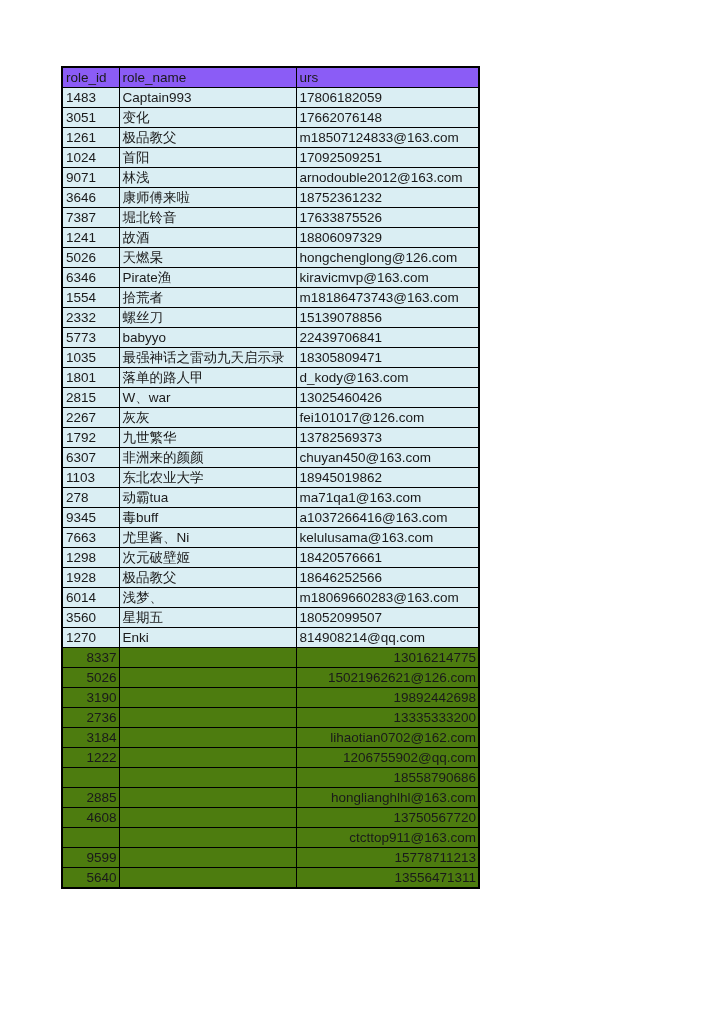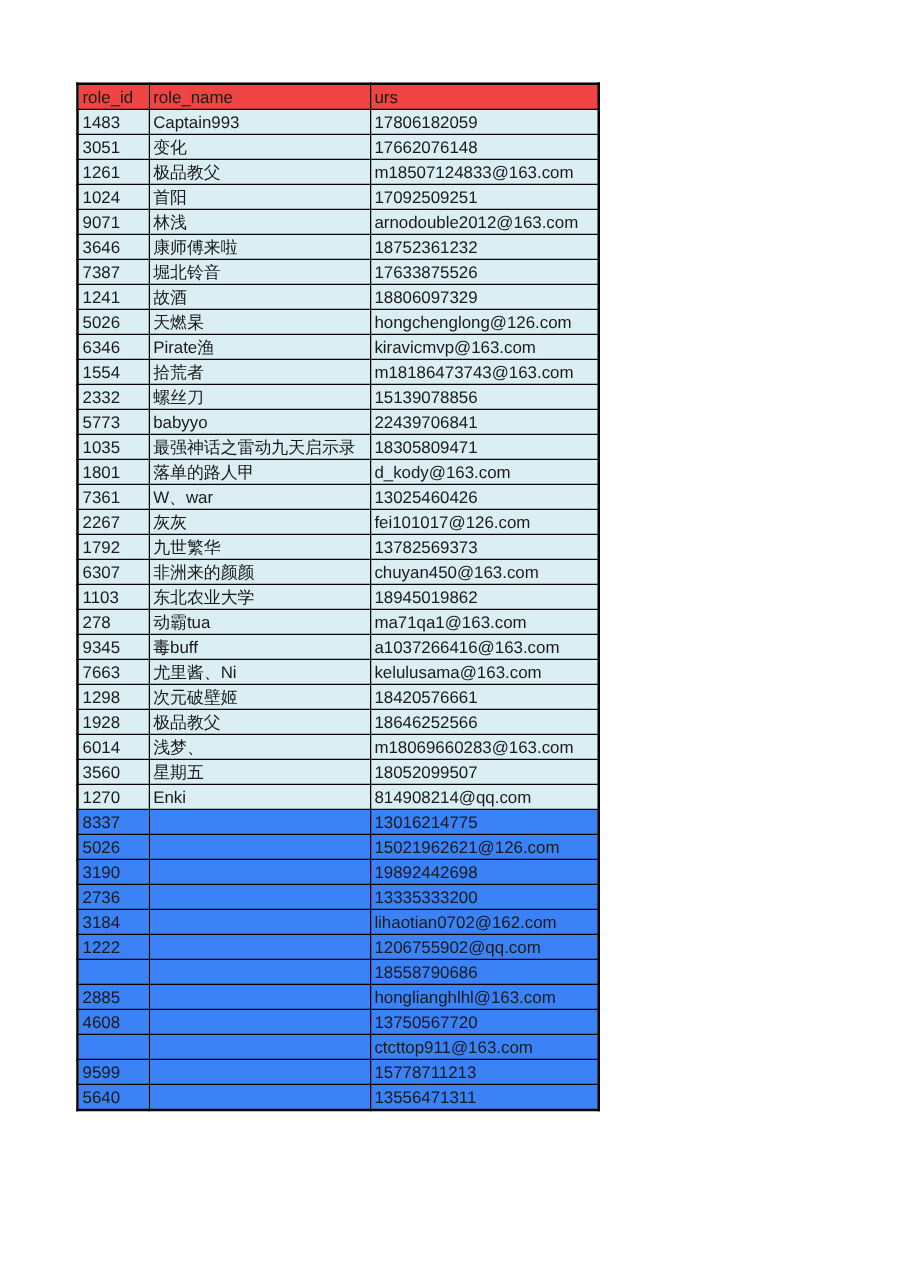--- a/index.html
+++ b/index.html
@@ -34,23 +34,23 @@
     line-height: 19px;
     padding: 0 2px 0 3px;
     font-size: 13.5px;
     font-weight: 400;
     color: #1a1a1a;
     text-align: left;
     vertical-align: middle;
     white-space: nowrap;
     overflow: hidden;
   }
-  thead th { background: #ef4444; margin-top: 48px; }
+  thead th { background: #8b5cf6; margin-top: 48px; }
   tbody td { background: #daeef3; }
-  tbody tr.hl td { background: #3b82f6; }
+  tbody tr.hl td { background: #4d7c0f; text-align: right; }
 </style>
 </head>
 <body>
 
 <div class="canvas">
   <table class="sheet">
     <colgroup>
       <col class="c-id">
       <col class="c-name">
       <col class="c-urs">
@@ -132,21 +132,21 @@
       <td>1035</td>
       <td>最强神话之雷动九天启示录</td>
       <td>18305809471</td>
     </tr>
         <tr>
       <td>1801</td>
       <td>落单的路人甲</td>
       <td>d_kody@163.com</td>
     </tr>
         <tr>
-      <td>7361</td>
+      <td>2815</td>
       <td>W、war</td>
       <td>13025460426</td>
     </tr>
         <tr>
       <td>2267</td>
       <td>灰灰</td>
       <td>fei101017@126.com</td>
     </tr>
         <tr>
       <td>1792</td>

